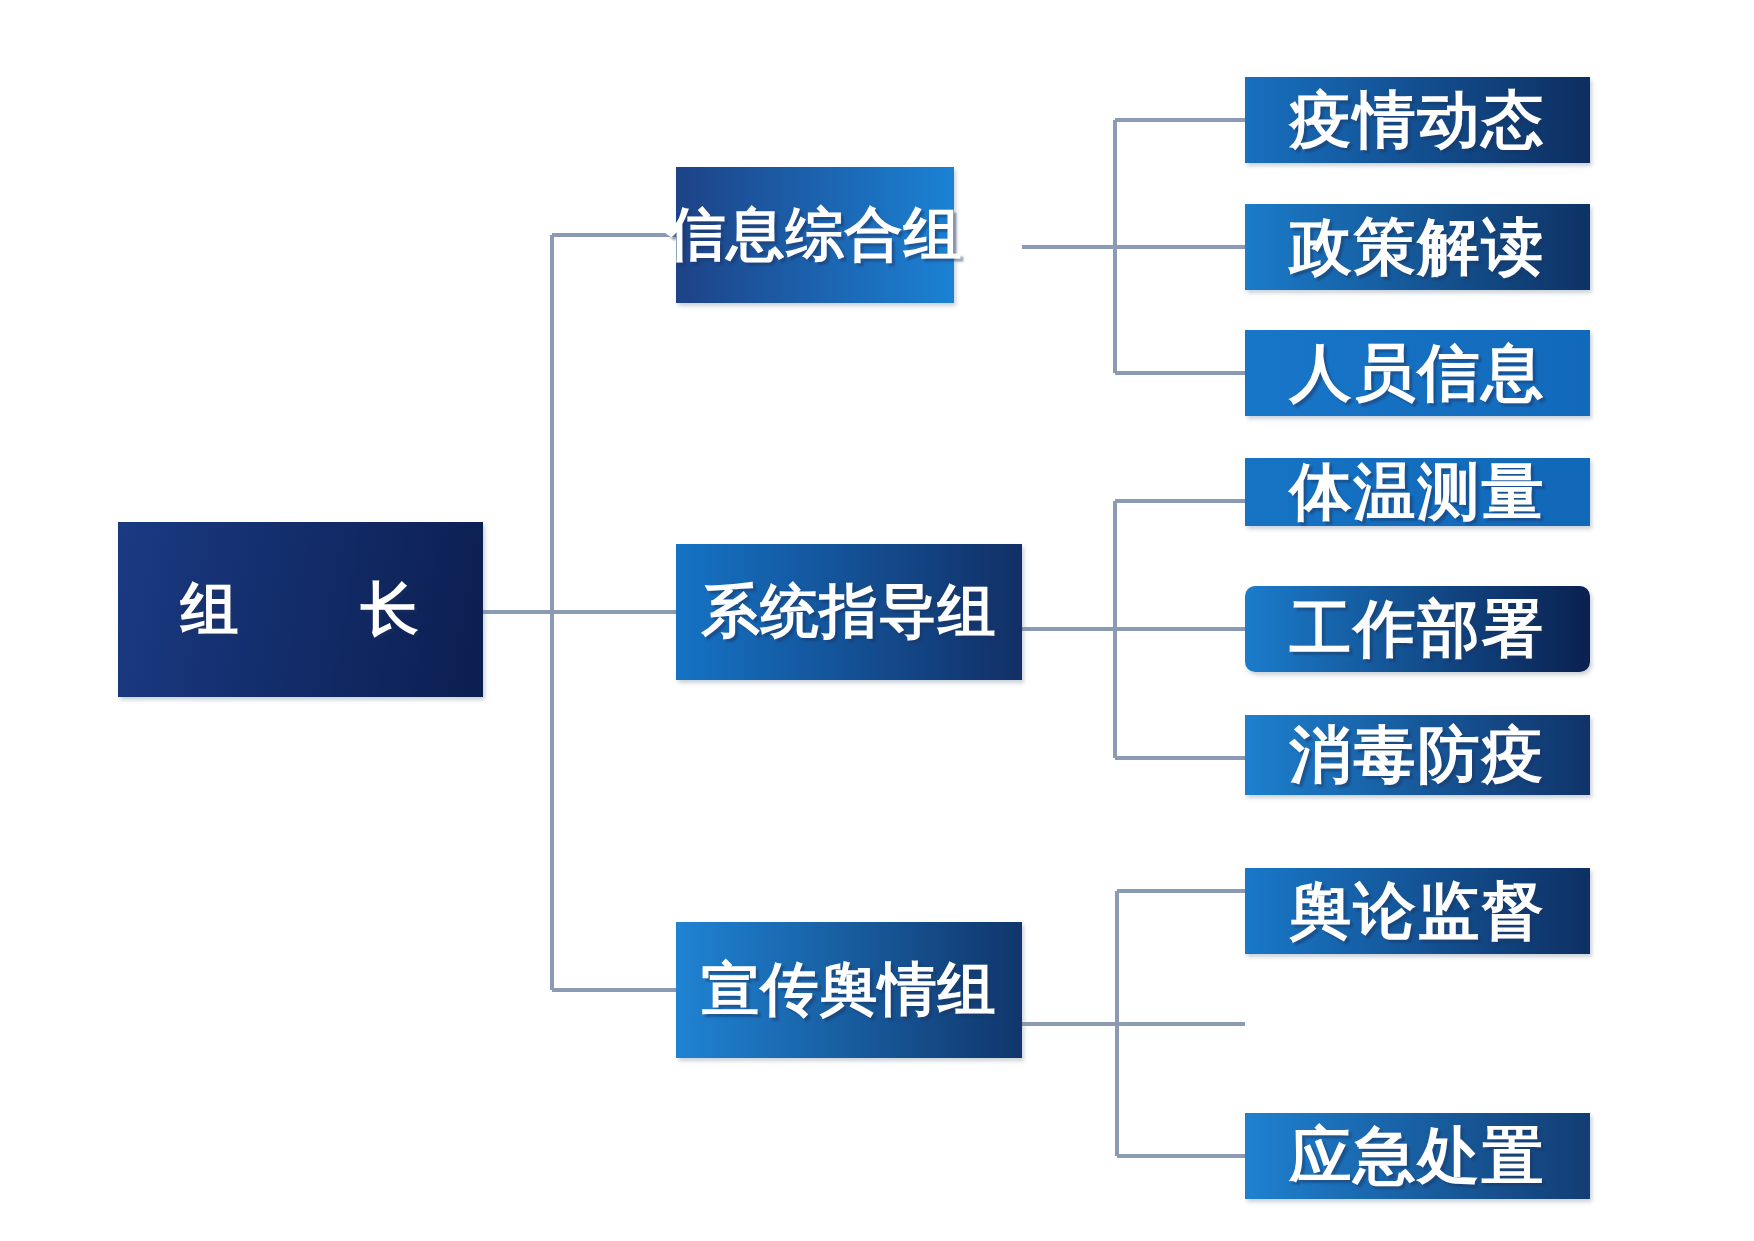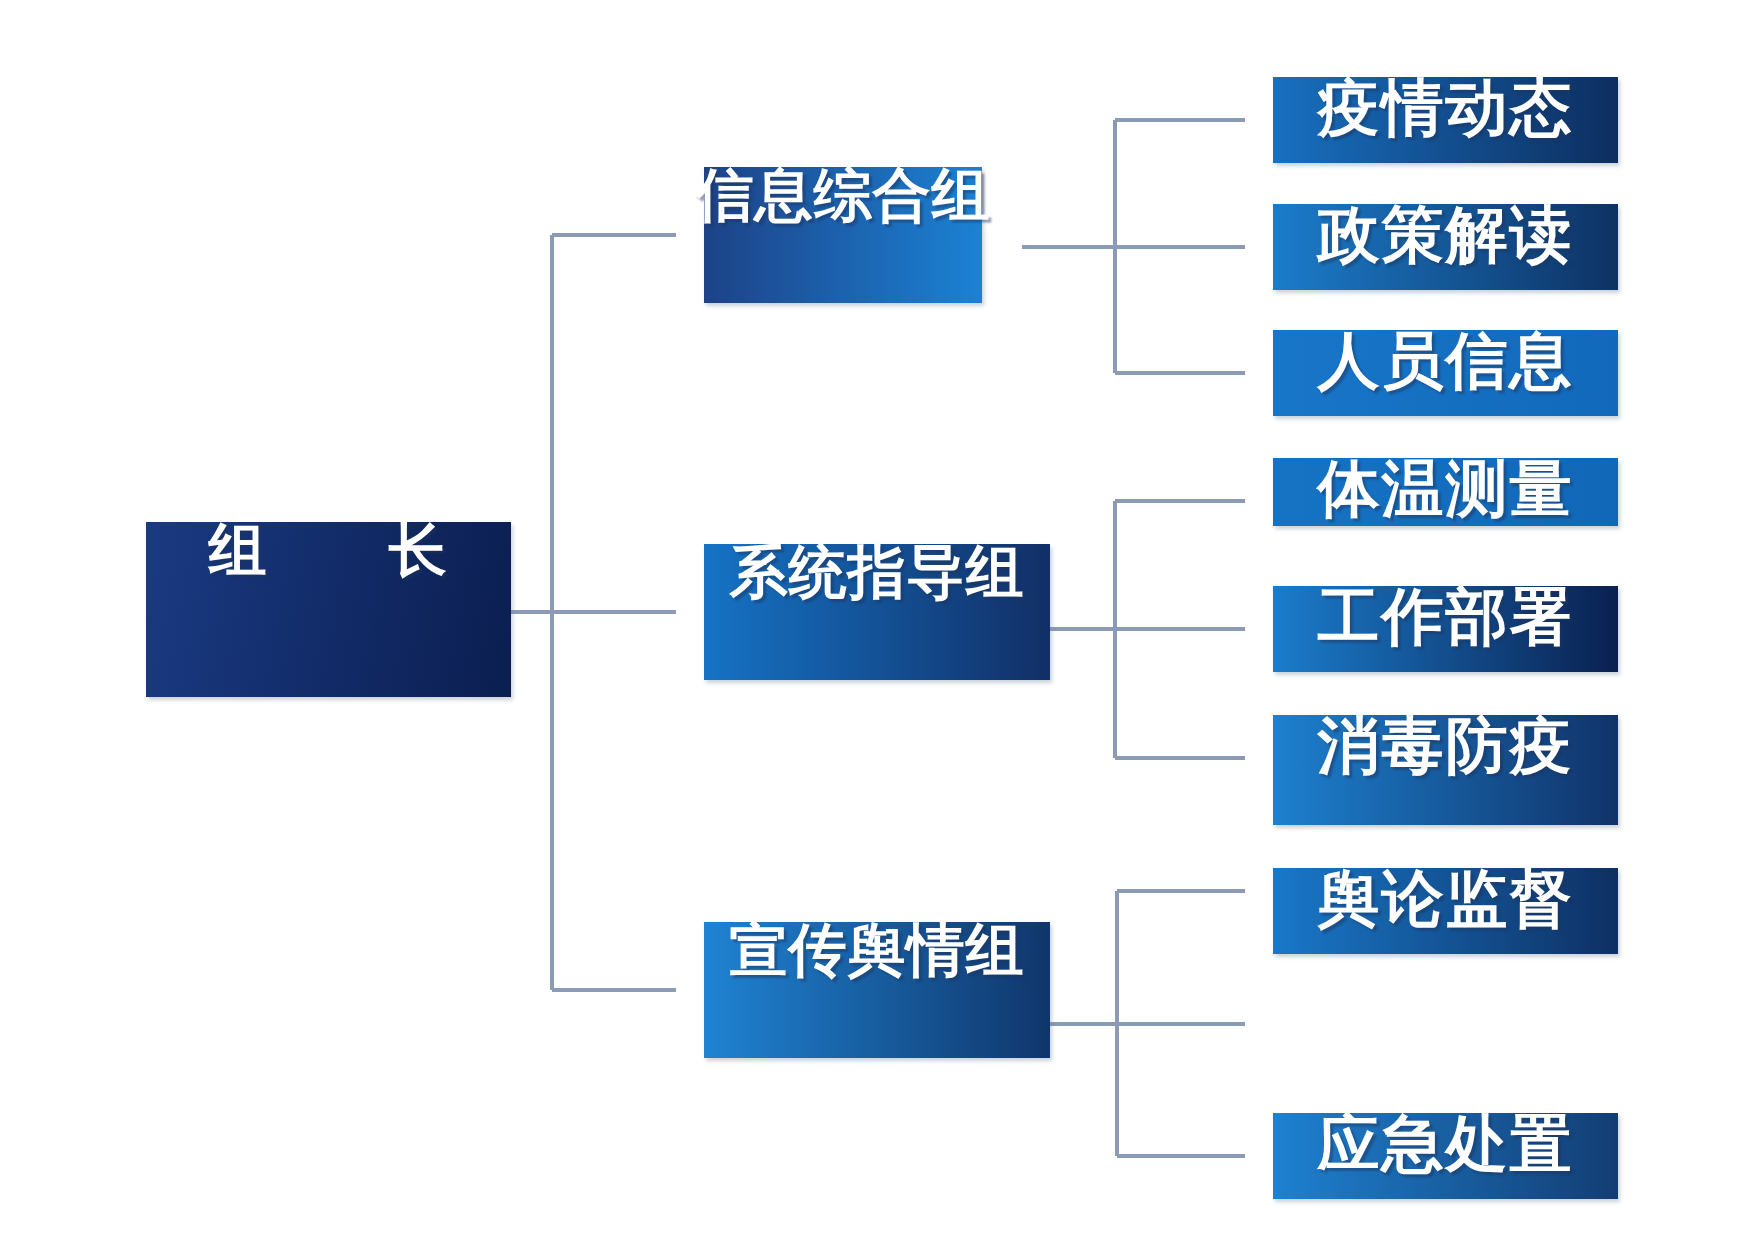--- a/index.html
+++ b/index.html
@@ -8,25 +8,24 @@
     position:relative;
     width:1754px;height:1241px;
     background:#ffffff;
     overflow:hidden;
   }
   #connectors{
     position:absolute;left:0;top:0;width:1754px;height:1241px;
   }
   .node{
     position:absolute;
-    display:flex;align-items:flex-start;justify-content:center;
+    display:flex;align-items:center;justify-content:center;
     color:#ffffff;
     font-weight:bold;
     box-shadow:2px 3px 4px rgba(110,125,150,.35);
-    margin-left:28px;
   }
   .node .label{
     text-shadow:3px 3px 2px rgba(30,50,90,.45);
     white-space:pre;
     line-height:1;
   }
   .node.root .label{font-size:58px;letter-spacing:2px;}
   .node.group .label{font-size:58px;letter-spacing:1px;}
   .node.leaf .label{font-size:62px;letter-spacing:2px;}
 </style>
@@ -76,24 +75,24 @@
   <div class="node leaf" style="left: 1245px; top: 204px; width: 345px; height: 86px; color: rgb(255, 255, 255); background: linear-gradient(90deg, rgb(27, 124, 202), rgb(14, 50, 100));">
     <span class="label">政策解读</span>
   </div>
   <div class="node leaf" style="left: 1245px; top: 330px; width: 345px; height: 86px; color: rgb(255, 255, 255); background: linear-gradient(90deg, rgb(24, 118, 200), rgb(18, 105, 187));">
     <span class="label">人员信息</span>
   </div>
 
   <div class="node leaf" style="left: 1245px; top: 458px; width: 345px; height: 68px; color: rgb(255, 255, 255); background: linear-gradient(90deg, rgb(22, 115, 196), rgb(17, 103, 184));">
     <span class="label">体温测量</span>
   </div>
-  <div class="node leaf" style="left: 1245px; top: 586px; width: 345px; height: 86px; color: rgb(255, 255, 255); background: linear-gradient(90deg, rgb(27, 124, 203), rgb(10, 32, 80));">
+  <div class="node leaf" style="left: 1245px; top: 586px; width: 345px; height: 86px; color: rgb(255, 255, 255); background: linear-gradient(90deg, rgb(27, 124, 203), rgb(10, 32, 80)); border-radius: 10px;">
     <span class="label">工作部署</span>
   </div>
-  <div class="node leaf" style="left: 1245px; top: 715px; width: 345px; height: 110px; color: rgb(255, 255, 255); background: linear-gradient(90deg, rgb(29, 128, 207), rgb(16, 51, 105));">
+  <div class="node leaf" style="left: 1245px; top: 715px; width: 345px; height: 80px; color: rgb(255, 255, 255); background: linear-gradient(90deg, rgb(29, 128, 207), rgb(16, 51, 105));">
     <span class="label">消毒防疫</span>
   </div>
 
   <div class="node leaf" style="left: 1245px; top: 868px; width: 345px; height: 86px; color: rgb(255, 255, 255); background: linear-gradient(90deg, rgb(25, 120, 201), rgb(14, 48, 99));">
     <span class="label">舆论监督</span>
   </div>
   <div class="node leaf" style="left: 1245px; top: 1113px; width: 345px; height: 86px; color: rgb(255, 255, 255); background: linear-gradient(90deg, rgb(30, 129, 208), rgb(19, 61, 116));">
     <span class="label">应急处置</span>
   </div>
 

